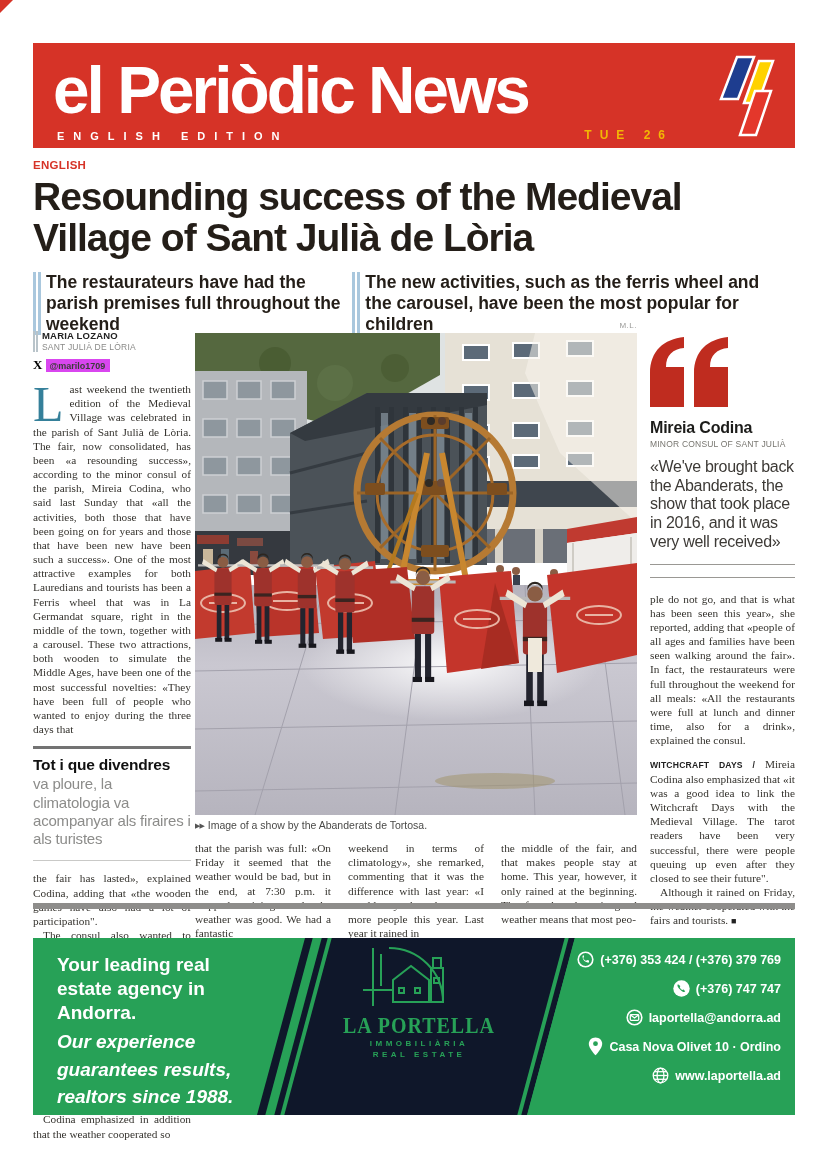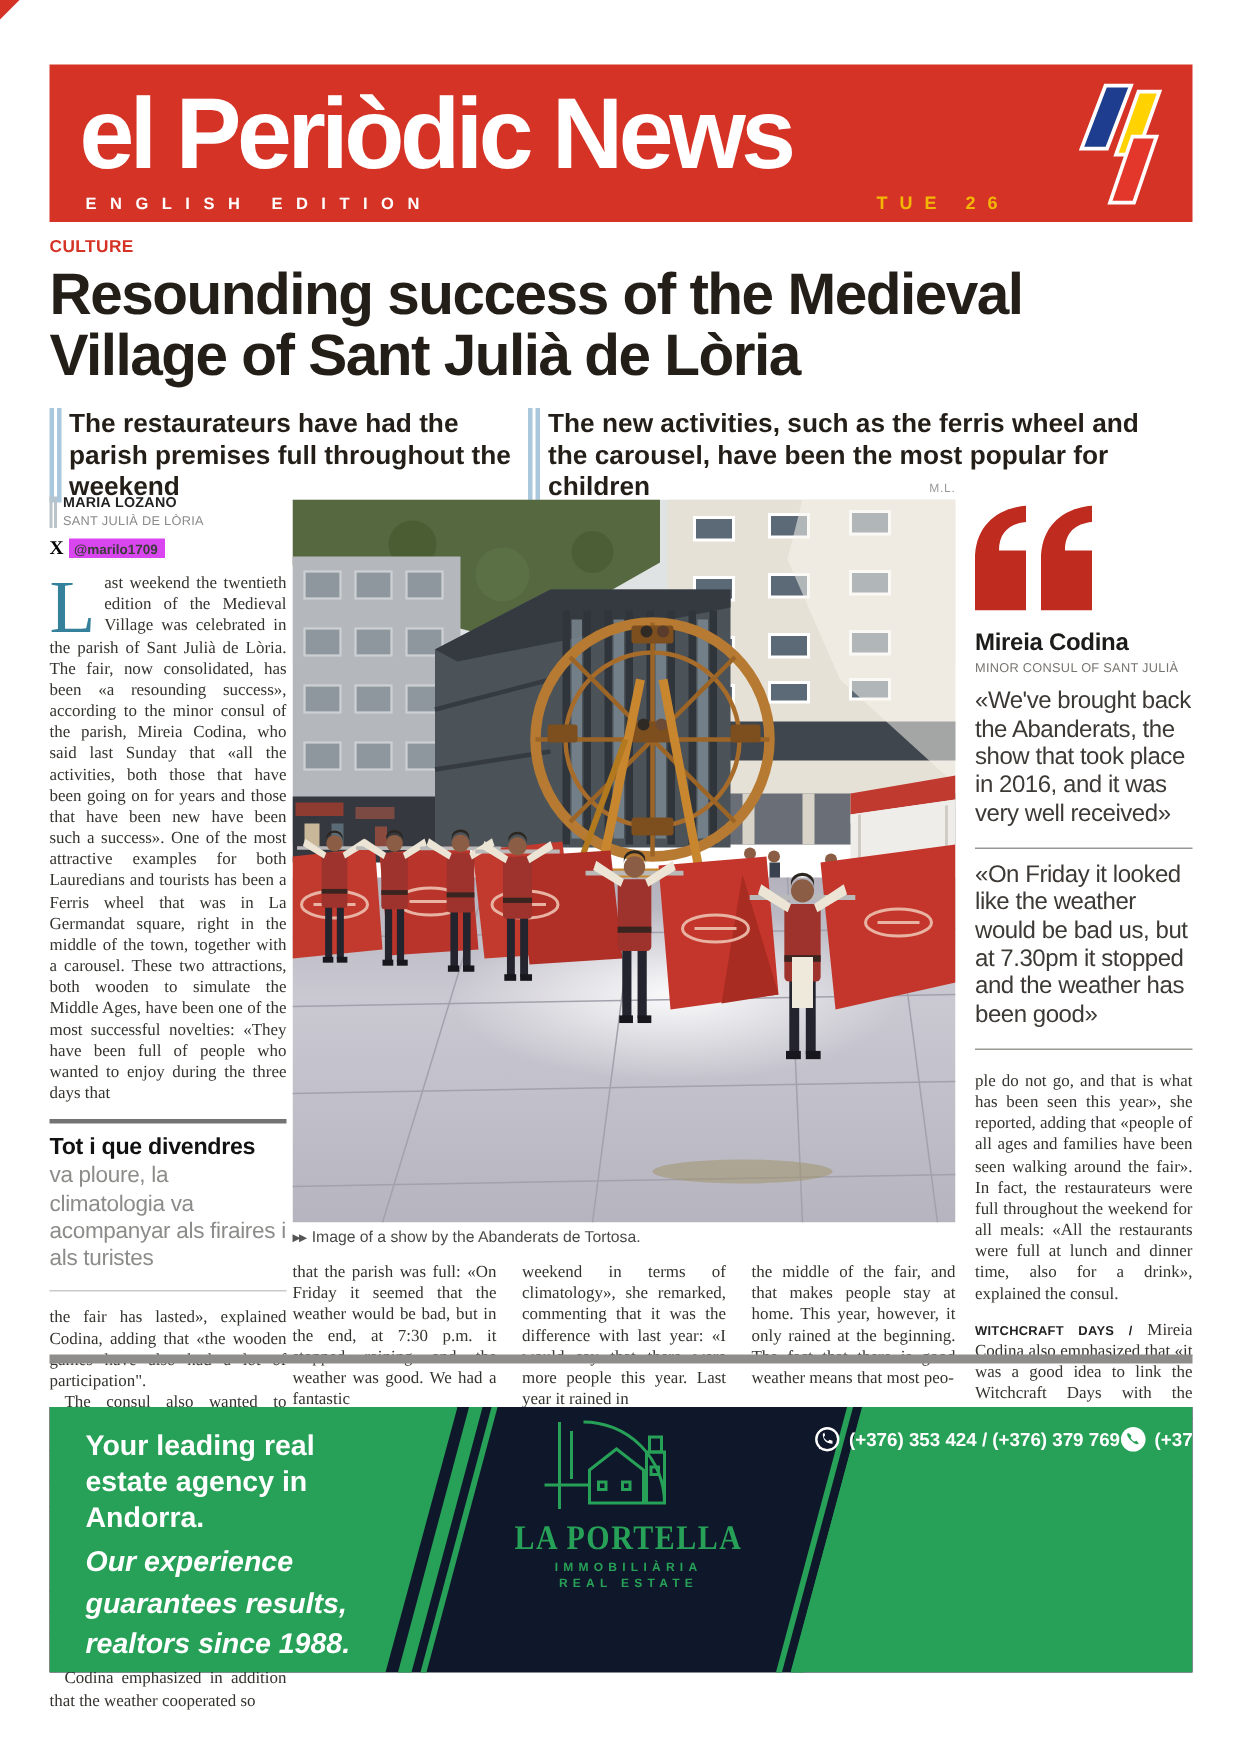--- a/index.html
+++ b/index.html
@@ -78,21 +78,21 @@
   .s3{left:508px;width:4px;}
   .s4{left:518px;width:9px;}
   .ad-right{position:absolute;left:494px;top:0;width:268px;height:177px;background:#27a157;
     -webkit-clip-path:polygon(48px 0,268px 0,268px 177px,0 177px);clip-path:polygon(48px 0,268px 0,268px 177px,0 177px);}
   .ad-heading{position:absolute;left:24px;top:15px;width:210px;color:#fff;font-weight:700;font-size:19px;line-height:1.25;}
   .ad-tagline{position:absolute;left:24px;top:90px;width:210px;color:#fff;font-weight:700;font-style:italic;font-size:19px;line-height:1.45;}
   .ad-logo{position:absolute;left:296px;top:8px;width:180px;text-align:center;}
   .ad-logo-name{color:#27a157;font-weight:700;font-size:20px;letter-spacing:1px;margin-top:2px;
     font-family:"Liberation Serif",serif;transform:scaleY(1.15);}
   .ad-logo-sub{color:#27a157;font-weight:700;font-size:8px;letter-spacing:3.5px;margin-top:2px;}
-  .contacts{position:absolute;left:510px;top:12px;width:238px;display:flex;flex-direction:row;align-items:flex-end;}
+  .contacts{position:absolute;left:510px;top:12px;width:238px;display:flex;flex-direction:column;align-items:flex-end;}
   .contact{display:flex;align-items:center;justify-content:flex-end;color:#fff;font-weight:700;font-size:12.5px;
     height:19px;margin-bottom:10px;white-space:nowrap;}
   .contact svg{margin-right:6px;flex:0 0 auto;}
 </style>
 </head>
 <body>
 
 <div class="page">
 
   <div class="abs corner"></div>
@@ -101,21 +101,21 @@
     <div class="banner-title">el Periòdic News</div>
     <div class="banner-edition">ENGLISH EDITION</div>
     <div class="banner-date">TUE 26</div>
     <svg class="brand-mark" width="78" height="86" viewBox="0 0 78 86">
       <polygon points="30,4 47,4 31,46 14,46" fill="#1e3d8f" stroke="#fff" stroke-width="2.5"></polygon>
       <polygon points="52,8 66,8 51,50 37,50" fill="#ffd200" stroke="#fff" stroke-width="2.5"></polygon>
       <polygon points="48,38 64,38 49,82 33,82" fill="#e4372b" stroke="#fff" stroke-width="2.5"></polygon>
     </svg>
   </div>
 
-  <div class="abs kicker">CULTURE</div>
+  <div class="abs kicker">ENGLISH</div>
   <h1 class="abs headline" style="margin:0;">Resounding success of the Medieval Village of Sant Julià de Lòria</h1>
 
   <div class="abs standfirsts">
     <div class="standfirst two">The restaurateurs have had the parish premises full throughout the weekend</div>
     <div class="standfirst one">The new activities, such as the ferris wheel and the carousel, have been the most popular for children</div>
   </div>
 
   <div class="abs leftcol">
     <div class="byline">
       <div class="byline-author">MARIA LOZANO</div>
@@ -340,21 +340,20 @@
 
   <div class="abs qpanel">
     <svg width="78" height="70" viewBox="0 0 78 70">
       <path d="M34,0 C14,2 0,14 0,36 L0,70 L34,70 L34,30 L16,30 C16,18 23,12 34,11 Z" fill="#bf2c1f"></path>
       <path d="M78,0 C58,2 44,14 44,36 L44,70 L78,70 L78,30 L60,30 C60,18 67,12 78,11 Z" fill="#bf2c1f"></path>
     </svg>
     <div class="qname">Mireia Codina</div>
     <div class="qrole">MINOR CONSUL OF SANT JULIÀ</div>
     <div class="quote">«We've brought back the Abanderats, the show that took place in 2016, and it was very well received»</div>
     <div class="qdivider"></div>
-    <div class="quote">«On Friday it looked like the weather would be bad us, but at 7.30pm it stopped and the weather has been good»</div>
     <div class="qdivider"></div>
     <div class="serif qbody">ple do not go, and that is what has been seen this year», she reported, adding that «people of all ages and families have been seen walking around the fair». In fact, the restaurateurs were full throughout the weekend for all meals: «All the restaurants were full at lunch and dinner time, also for a drink», explained the consul.</div>
     <div class="serif" style="margin-top:10px;">
       <span class="kicker2">WITCHCRAFT DAYS /</span><span> Mireia Codina also emphasized that «it was a good idea to link the Witchcraft Days with the Medieval Village. The tarot readers have been very successful, there were people queuing up even after they closed to see their future".</span>
     </div>
     <div class="serif indent">
       <span>Although it rained on Friday, the weather cooperated with the fairs and tourists. </span><span class="endmark">■</span>
     </div>
   </div>
 

